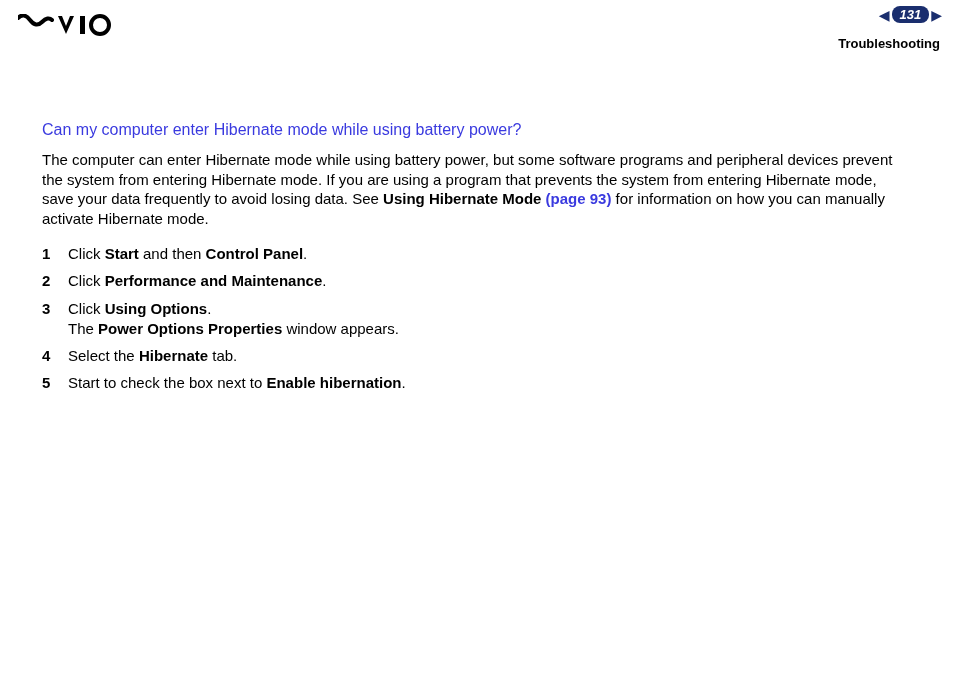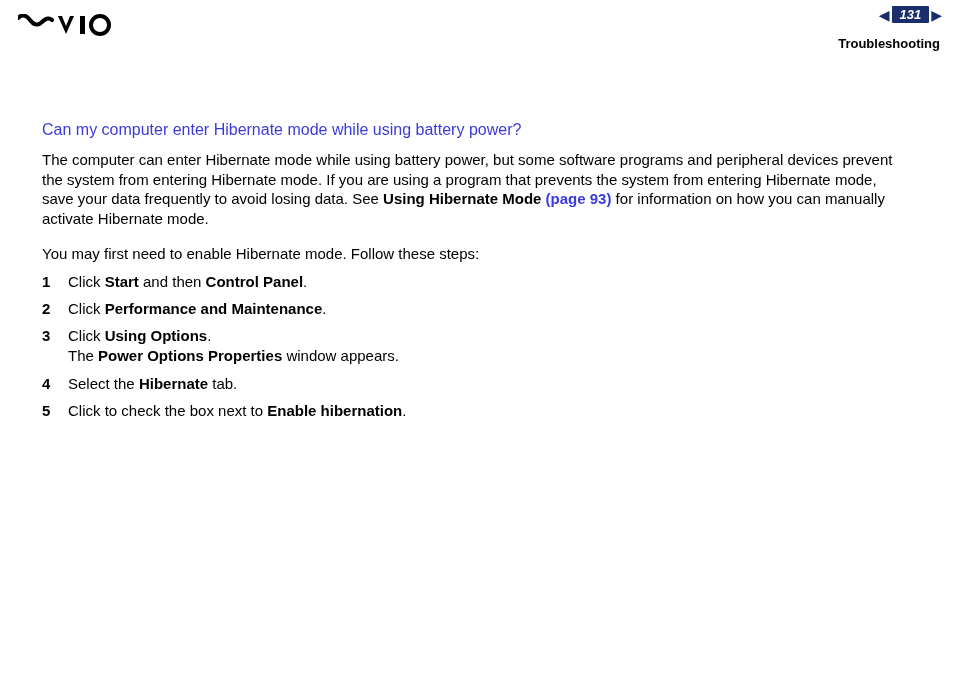--- a/index.html
+++ b/index.html
@@ -3,21 +3,21 @@
 <meta charset="utf-8">
 <style>
   * { margin: 0; padding: 0; box-sizing: border-box; }
   html, body { width: 954px; height: 674px; font-family: Arial, Helvetica, sans-serif; background: #fff; color: #000; }
   .page { width: 954px; height: 674px; position: relative; }
   .header { position: relative; height: 48px; border-bottom: 0px solid transparent; }
   .logo { position: absolute; left: 18px; top: 14px; }
   .logo svg { display: block; }
   .pager { position: absolute; right: 12px; top: 6px; display: flex; align-items: center; gap: 2px; }
   .pager .left-tri, .pager .right-tri { color: #1a2e6e; font-size: 14px; line-height: 1; }
-  .pager .pill { background: #1a2e6e; color: #fff; font-style: italic; font-weight: bold; font-size: 13px; padding: 1px 8px; border-radius: 1px; min-width: 30px; text-align: center; }
+  .pager .pill { background: #1a2e6e; color: #fff; font-style: italic; font-weight: bold; font-size: 13px; padding: 1px 8px; border-radius: 8px; min-width: 30px; text-align: center; }
   .section-label { position: absolute; right: 14px; top: 36px; font-weight: bold; font-size: 13px; }
   .content { padding: 72px 42px 0 42px; }
   h2.q { color: #3a3adf; font-weight: 400; font-size: 16px; margin-bottom: 10px; line-height: 1.25; }
   h2.q.second { margin-top: 22px; }
   p.body { font-size: 15px; line-height: 1.3; margin-bottom: 16px; }
   p.intro2 { font-size: 15px; line-height: 1.3; margin-bottom: 8px; }
   .link { color: #3a3adf; font-weight: bold; }
   ol.steps { list-style: none; margin-top: 4px; }
   ol.steps li { display: flex; align-items: flex-start; font-size: 15px; line-height: 1.35; margin-bottom: 7px; }
   ol.steps li .num { font-weight: bold; width: 26px; flex-shrink: 0; }
@@ -47,21 +47,20 @@
   <div class="section-label">Troubleshooting</div>
 </div>
 
 <div class="content">
 
   <h2 class="q">Can my computer enter Hibernate mode while using battery power?</h2>
   <p class="body">
     <span>The computer can enter Hibernate mode while using battery power, but some software programs and peripheral devices prevent the system from entering Hibernate mode. If you are using a program that prevents the system from entering Hibernate mode, save your data frequently to avoid losing data. See </span><b>Using Hibernate Mode</b><b class="link"> (page 93)</b><span> for information on how you can manually activate Hibernate mode.</span>
   </p>
 
-  <p class="intro2">You may first need to enable Hibernate mode. Follow these steps:</p>
 
   <ol class="steps">
     <li>
       <span class="num">1</span>
       <span class="txt">
         <span>Click </span><b>Start</b><span> and then </span><b>Control Panel</b><span>.</span>
       </span>
     </li>
     <li>
       <span class="num">2</span>
@@ -78,20 +77,20 @@
     </li>
     <li>
       <span class="num">4</span>
       <span class="txt">
         <span>Select the </span><b>Hibernate</b><span> tab.</span>
       </span>
     </li>
     <li>
       <span class="num">5</span>
       <span class="txt">
-        <span>Click to check the box next to </span><b>Enable hibernation</b><span>.</span>
+        <span>Start to check the box next to </span><b>Enable hibernation</b><span>.</span>
       </span>
     </li>
   </ol>
 
 </div>
 
 </div>
 
 </body></html>

